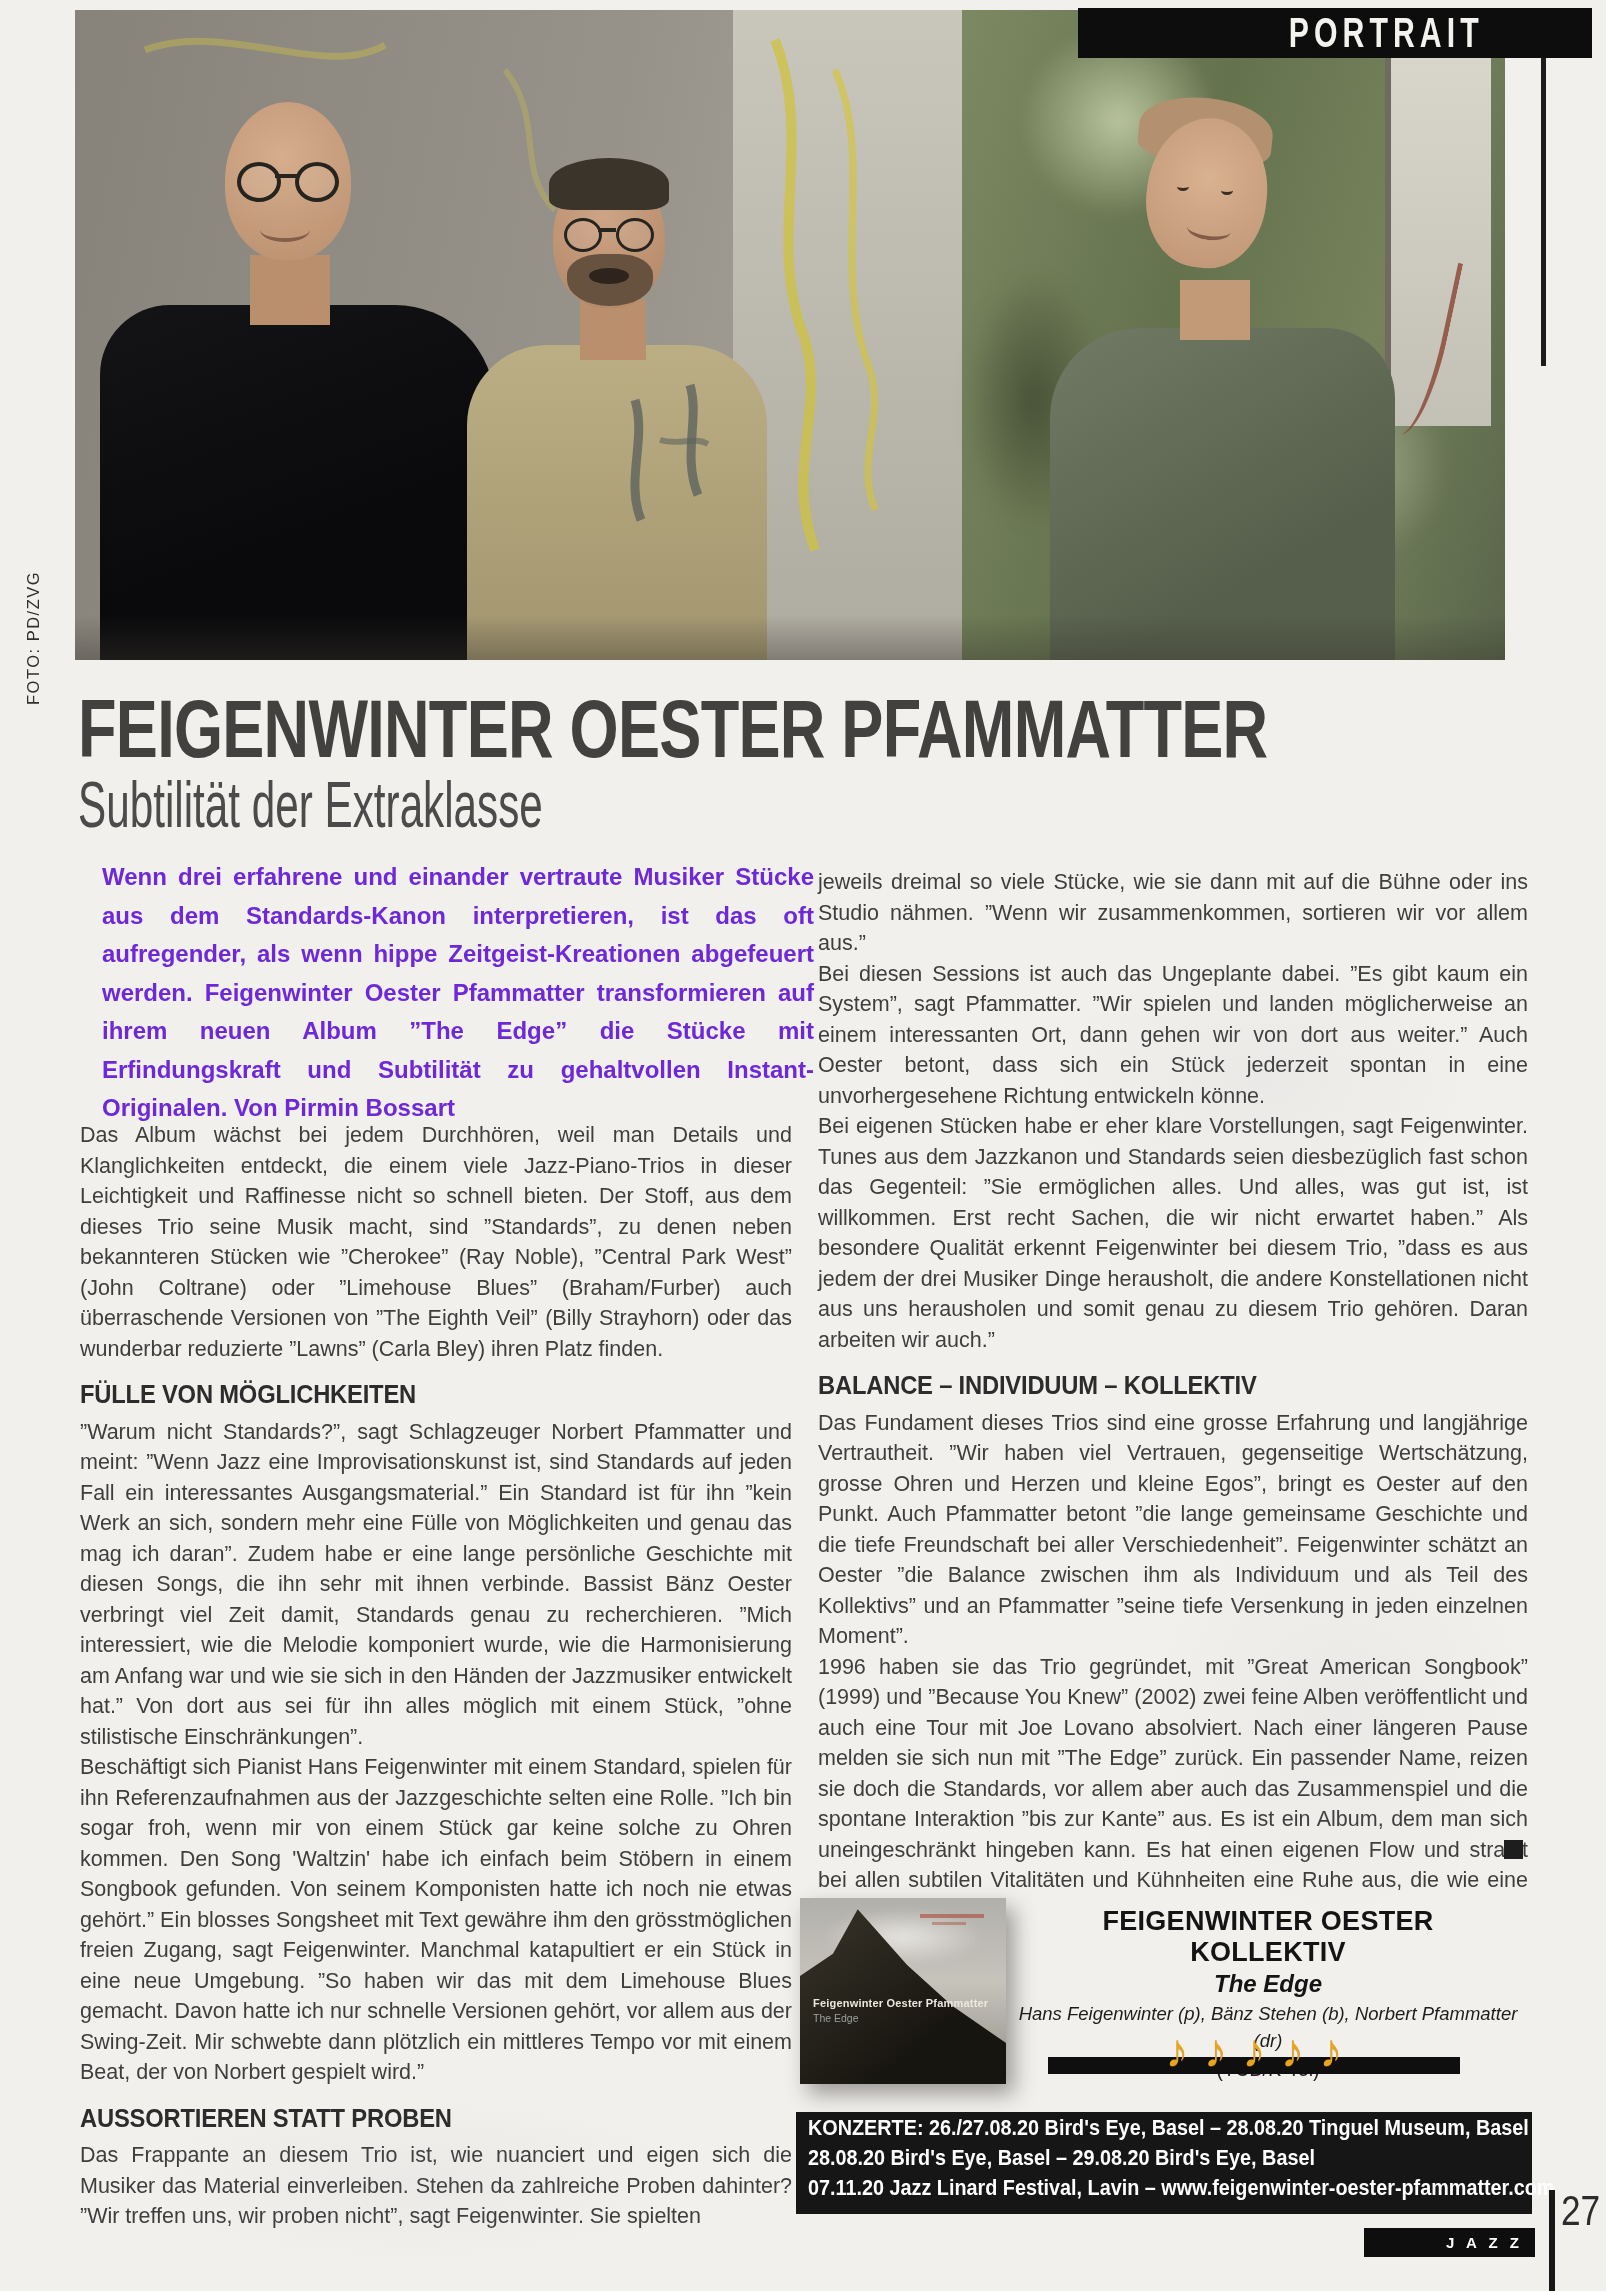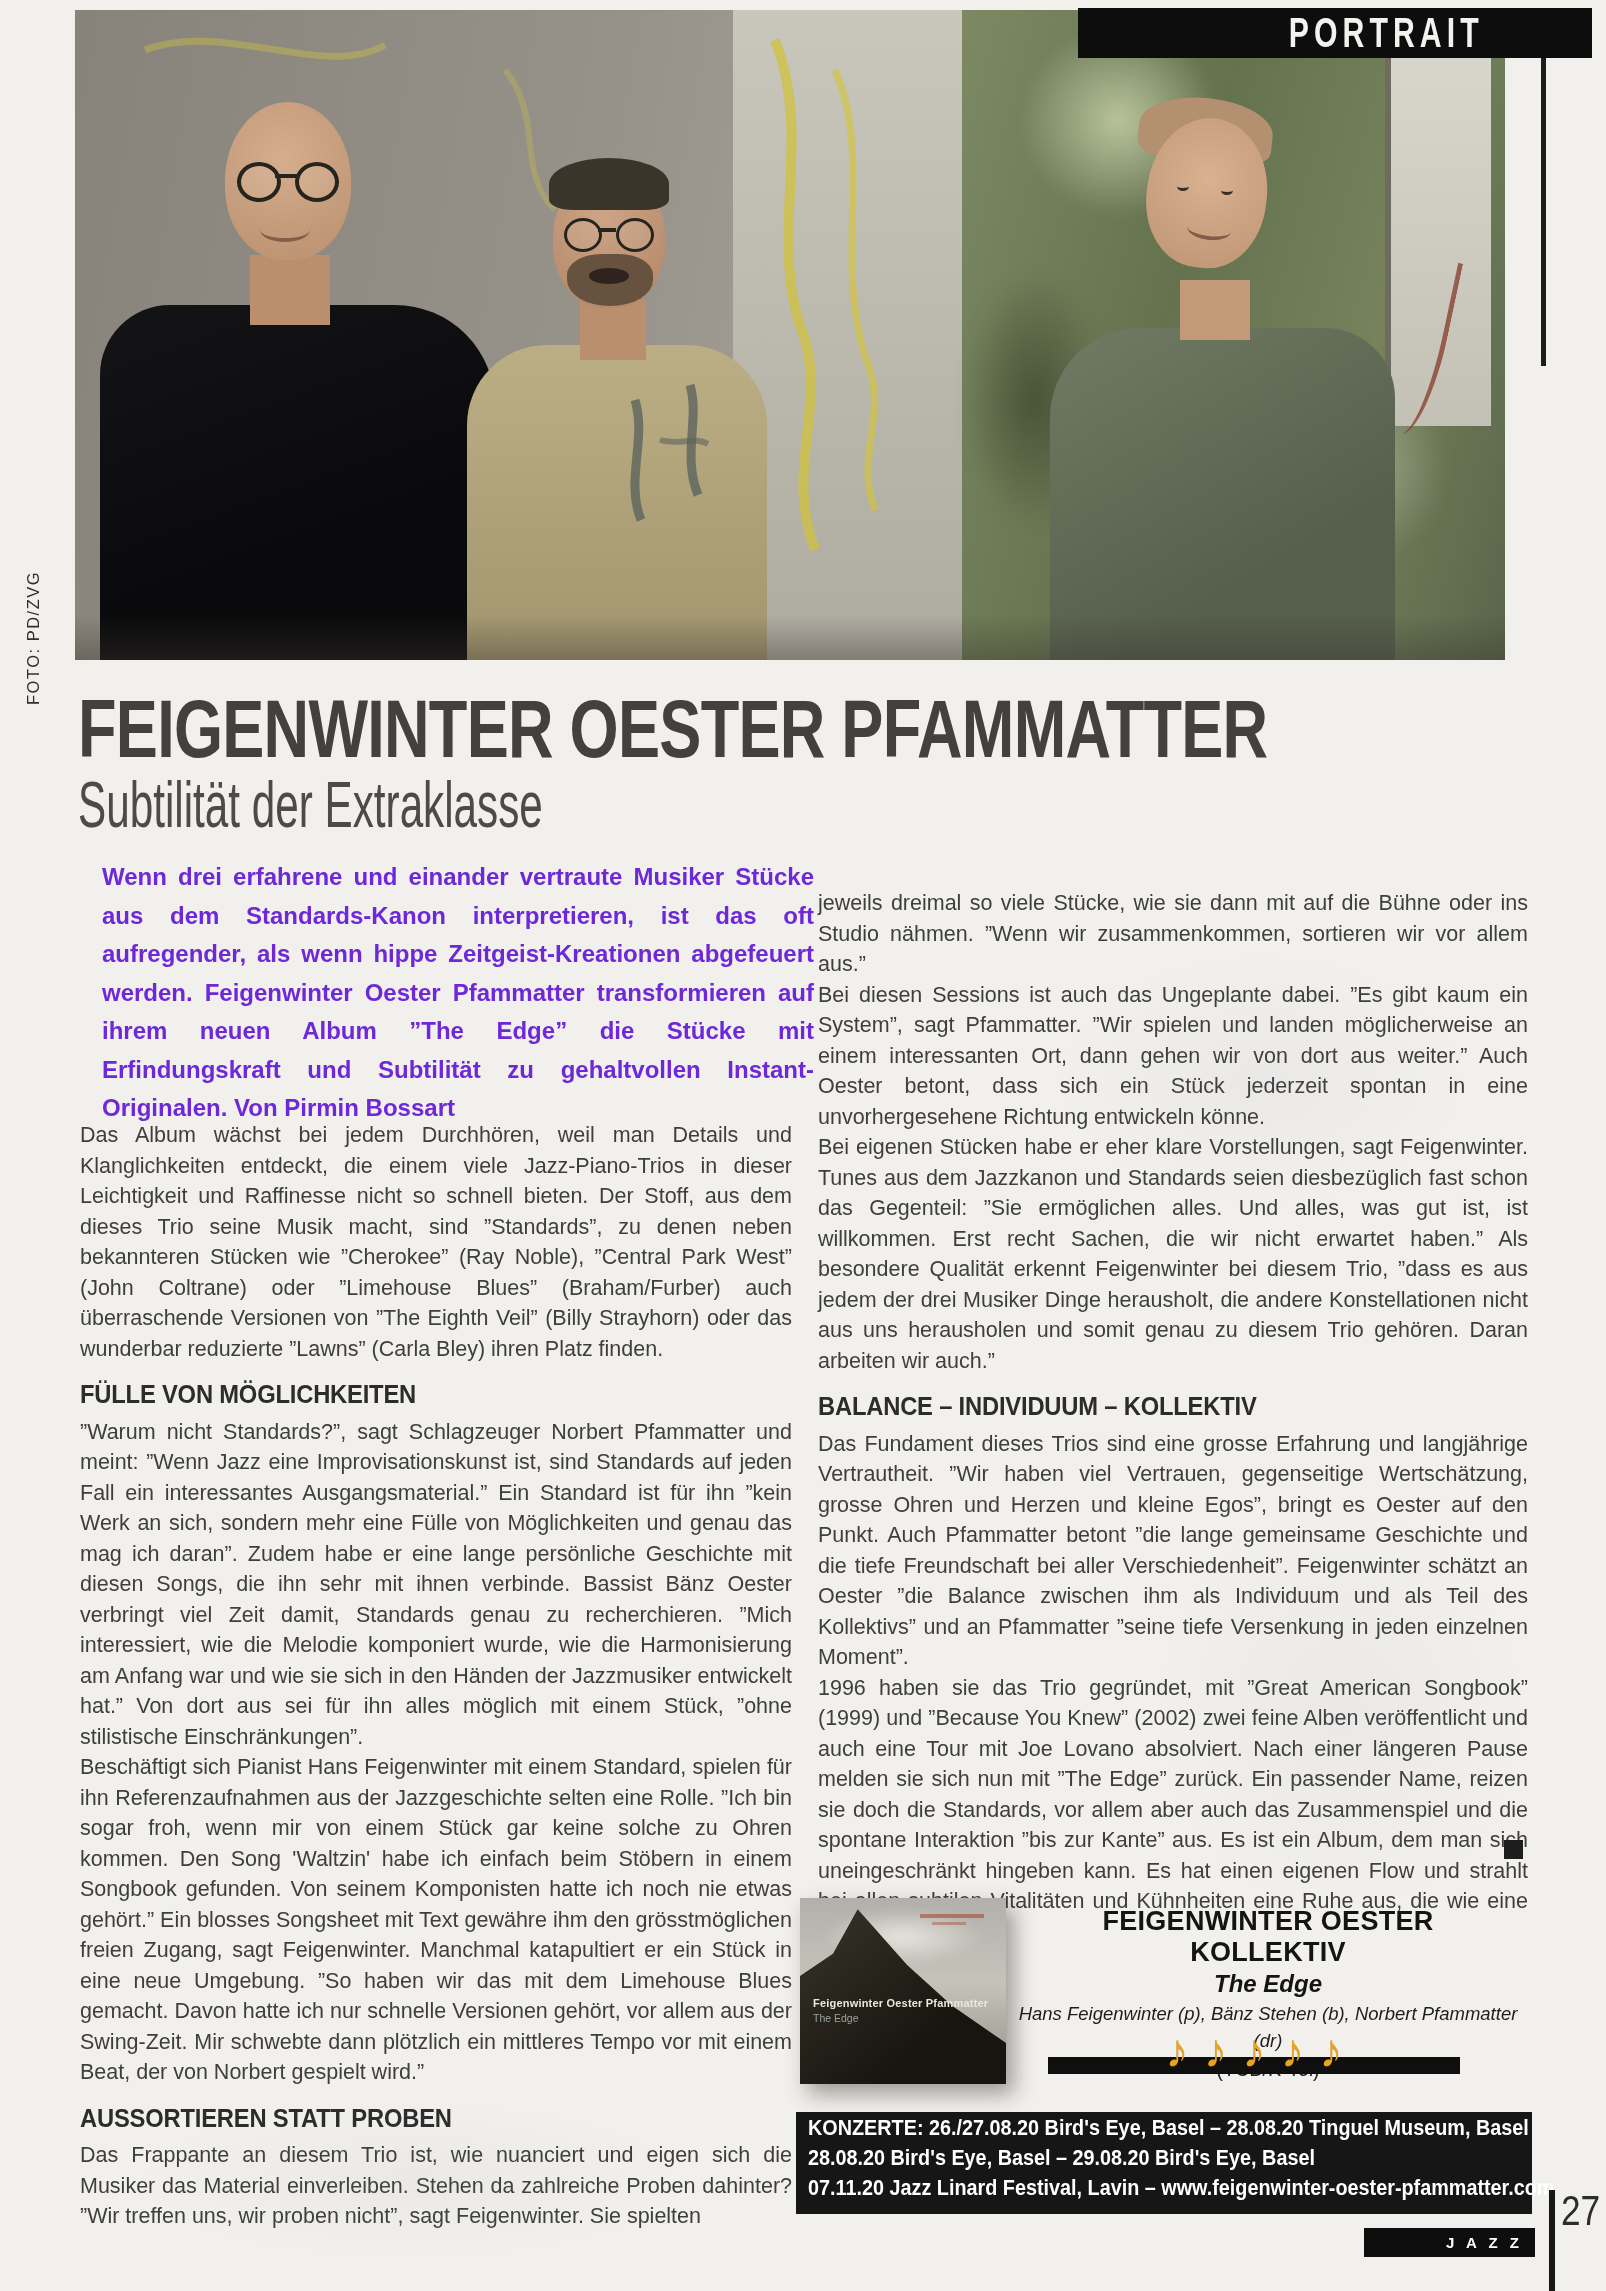--- a/index.html
+++ b/index.html
@@ -63,21 +63,21 @@
   .headline{position:absolute;left:78px;top:682px;margin:0;font-size:82px;font-weight:700;color:#434040;
             letter-spacing:-1px;white-space:nowrap;transform:scaleX(.77);transform-origin:0 0;}
   .subhead{position:absolute;left:78px;top:768px;margin:0;font-size:64px;font-weight:400;color:#4c4a4a;
            white-space:nowrap;transform:scaleX(.66);transform-origin:0 0;}
 
   
   .lead{position:absolute;left:96px;top:852px;width:712px;margin:6px;font-size:24px;line-height:38.5px;
         font-weight:700;color:#6d28d9;text-align:justify;}
   .col{position:absolute;font-size:21.5px;line-height:30.5px;text-align:justify;color:#3e3e3e;}
   .col-left{left:80px;top:1120px;width:712px;}
-  .col-right{left:818px;top:888px;width:710px;}
+  .col-right{left:818px;top:867px;width:710px;}
   .col-para{margin:0;}
   .col-heading{margin:15px 0 7px 0;font-size:25px;font-weight:700;color:#2c2c2c;letter-spacing:-.2px;
                transform:scaleX(.95);transform-origin:0 50%;white-space:nowrap;}
   .end-mark{position:absolute;left:1504px;top:1840px;width:19px;height:19px;background:#1d1d1d;font-size:0;}
 
   
   .album-cover{position:absolute;left:800px;top:1898px;width:206px;height:186px;overflow:hidden;
                background:linear-gradient(#b2b0ab,#c6c3bb 45%,#908e86);box-shadow:8px 10px 20px rgba(50,48,45,.45);}
   .album-cover *{position:absolute;}
   .cover-cloud{left:10%;top:6%;width:80%;height:30%;background:radial-gradient(ellipse,rgba(235,233,228,.9),transparent 70%);filter:blur(4px);}

